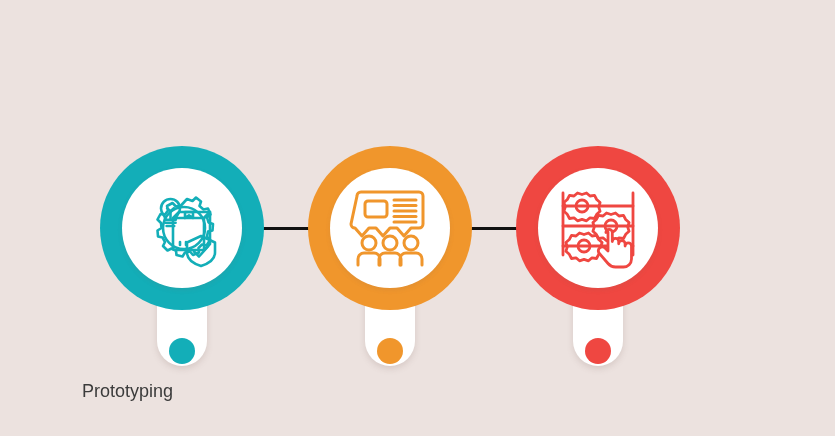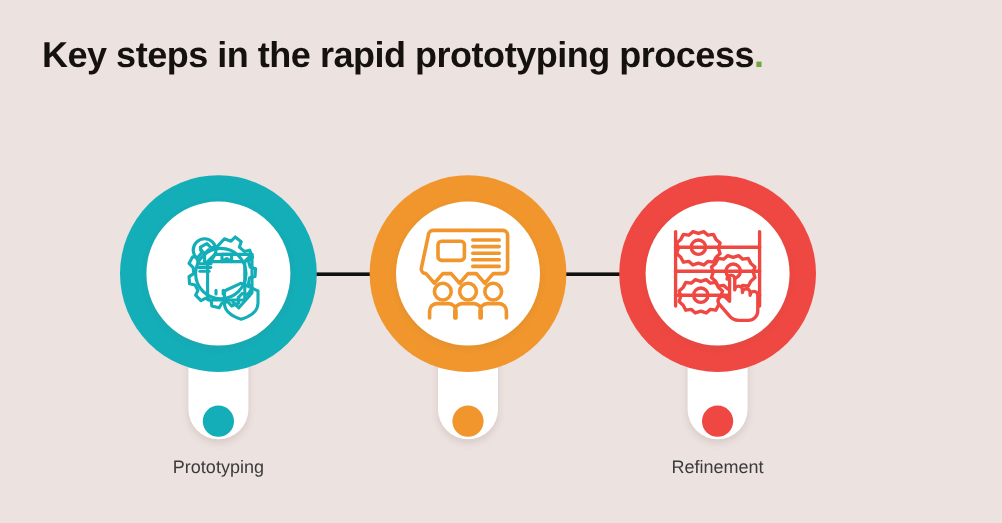--- a/index.html
+++ b/index.html
@@ -105,36 +105,33 @@
   }
   .disc svg {
     display: block;
   }
 
   
   .label {
     position: absolute;
     top: 381px;
     width: 200px;
-    text-align: center;
-    font-size: 15px;
+    text-align: left;
+    font-size: 18px;
     color: #3b3b3b;
   }
   .label.l1 { left: 82px; }
   .label.l2 { left: 290px; }
   .label.l3 { left: 498px; }
 </style>
 </head>
 <body>
 
 <div class="canvas">
 
-  <div class="title">
-    <span>Key steps in the rapid prototyping process</span><span class="dot">.</span>
-  </div>
 
   <div class="connector c1"></div>
   <div class="connector c2"></div>
 
   <div class="step s1">
     <div class="pin">
       <div class="pin-dot" style="background:#13aeb8;"></div>
     </div>
     <div class="ring" style="background:#13aeb8;"></div>
     <div class="disc">
@@ -242,15 +239,14 @@
         <path d="M52 46 l0 19 l-3.5 -3.5 a4 4 0 0 0 -5.5 5.5 l9 10.5
                  a10 10 0 0 0 7.5 3.5 l8 0 a8 8 0 0 0 8 -8 l0 -13
                  a3.2 3.2 0 0 0 -6.4 0 l0 -2.2 a3.2 3.2 0 0 0 -6.4 0
                  l0 -2.2 a3.2 3.2 0 0 0 -6.4 0 l0 -9.1
                  a3.2 3.2 0 0 0 -6.4 0 z" fill="#ffffff"></path>
       </svg>
     </div>
   </div>
 
   <div class="label l1">Prototyping</div>
-  <div class="label l3">Refinement</div>
 
 </div>
 
 </body></html>

